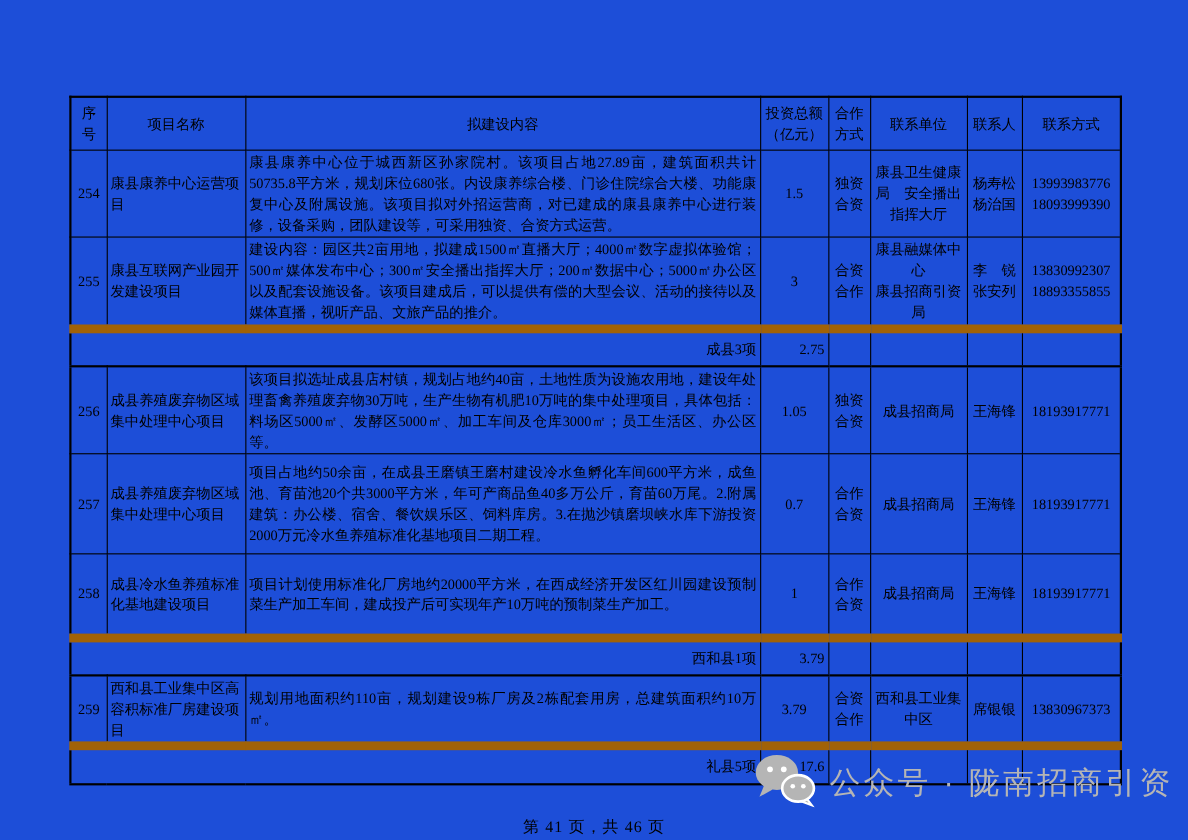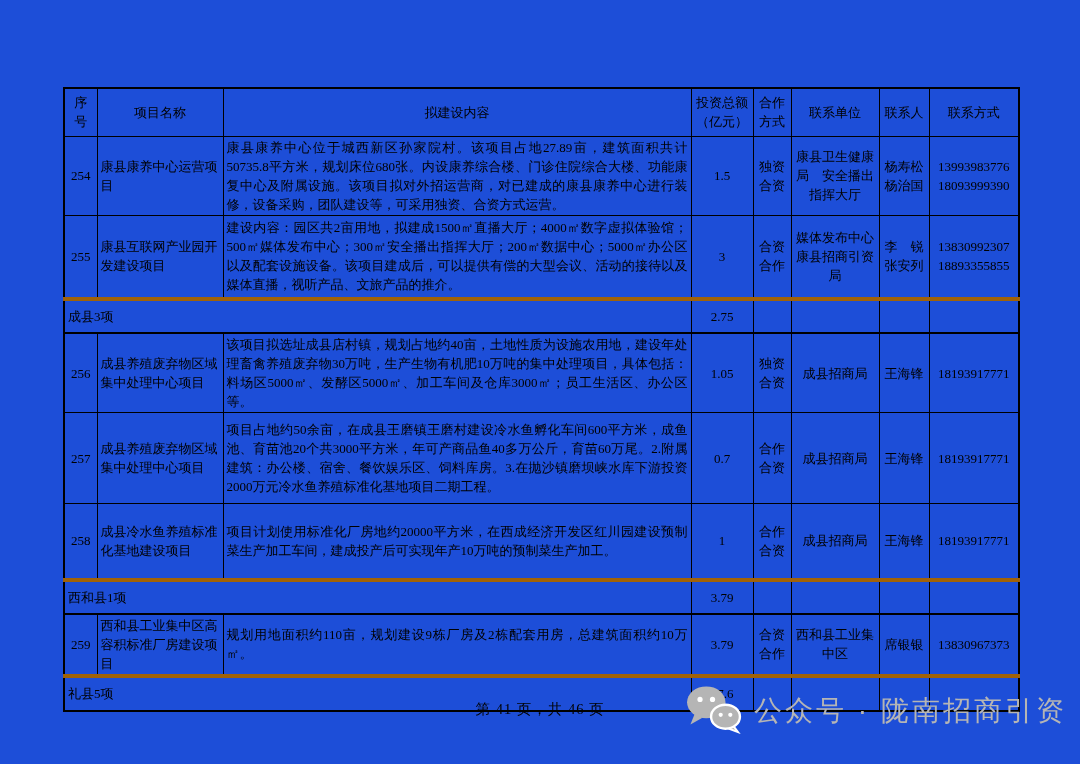--- a/index.html
+++ b/index.html
@@ -35,25 +35,25 @@
   .projects thead tr { height: 48px; }
   .projects th {
     font-weight: normal;
     text-align: center;
     white-space: pre-line;
   }
   .c-center { text-align: center; }
   .c-pre { white-space: pre-line; }
   .c-content { text-align: justify; }
   .c-name { text-align: left; padding: 1px 2px; margin-left: 37px; }
-  tr.subtotal td { border-top: 4px solid #a16207; border-bottom: 2px solid #000; }
+  tr.subtotal td { border-top: 8px solid #a16207; border-bottom: 2px solid #000; text-align: right; }
   .c-sublabel { text-align: left; padding-left: 4px; }
   .page-number {
     position: absolute;
-    left: 0; right: 0; top: 700px;
+    left: 0; right: 0; top: 742px;
     text-align: center;
     font-size: 14.5px;
     letter-spacing: 1px;
   }
   .watermark {
     position: absolute;
     left: 684px; top: 684px;
     display: flex;
     align-items: center;
   }
@@ -109,21 +109,21 @@
           <td class="c-center c-pre">13993983776
 18093999390</td>
         </tr>
         <tr style="height: 84px;">
           <td class="c-center">255</td>
           <td class="c-name">康县互联网产业园开发建设项目</td>
           <td class="c-content">建设内容：园区共2亩用地，拟建成1500㎡直播大厅；4000㎡数字虚拟体验馆；500㎡媒体发布中心；300㎡安全播出指挥大厅；200㎡数据中心；5000㎡办公区以及配套设施设备。该项目建成后，可以提供有偿的大型会议、活动的接待以及媒体直播，视听产品、文旅产品的推介。</td>
           <td class="c-center">3</td>
           <td class="c-center c-pre">合资
 合作</td>
-          <td class="c-center c-pre">媒体发布中心
+          <td class="c-center c-pre">康县融媒体中心
 康县招商引资局</td>
           <td class="c-center c-pre">李　锐
 张安列</td>
           <td class="c-center c-pre">13830992307
 18893355855</td>
         </tr>
         <tr class="subtotal" style="height: 34px;">
           <td class="c-sublabel" colspan="3">成县3项</td>
           <td class="c-center">2.75</td>
           <td></td>

